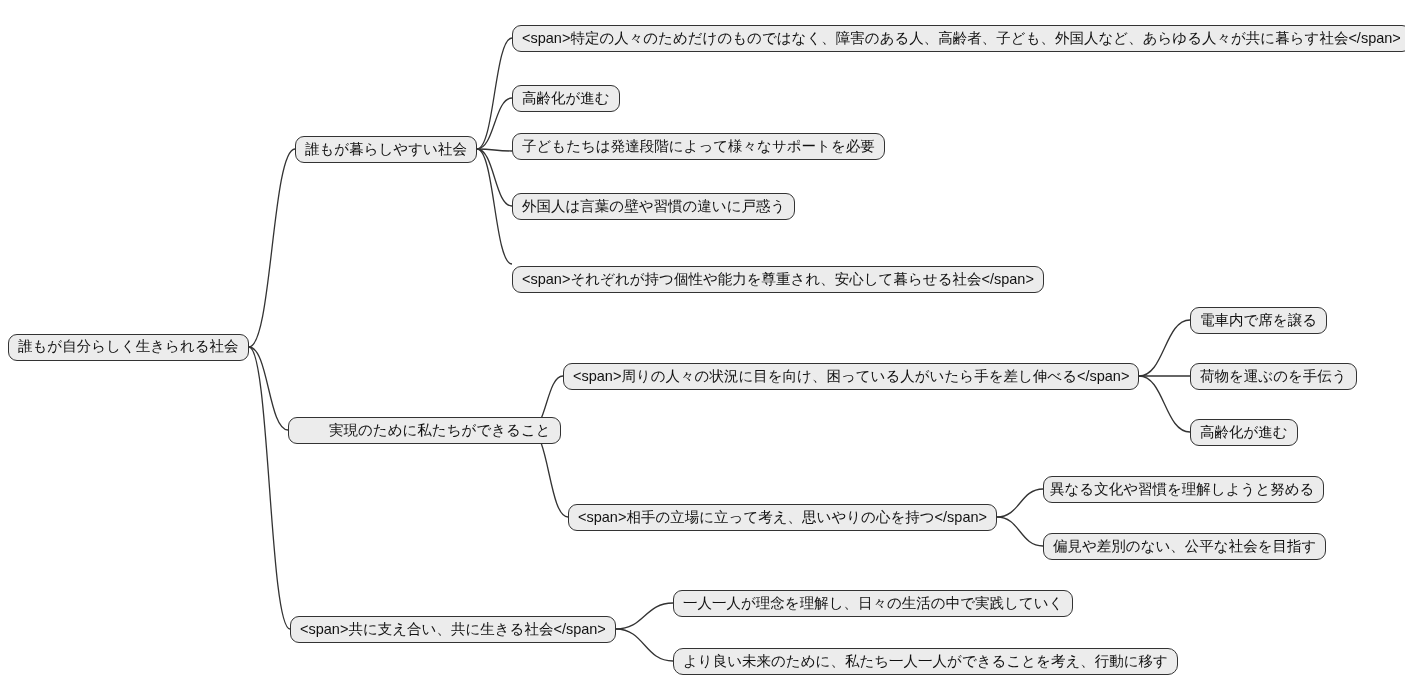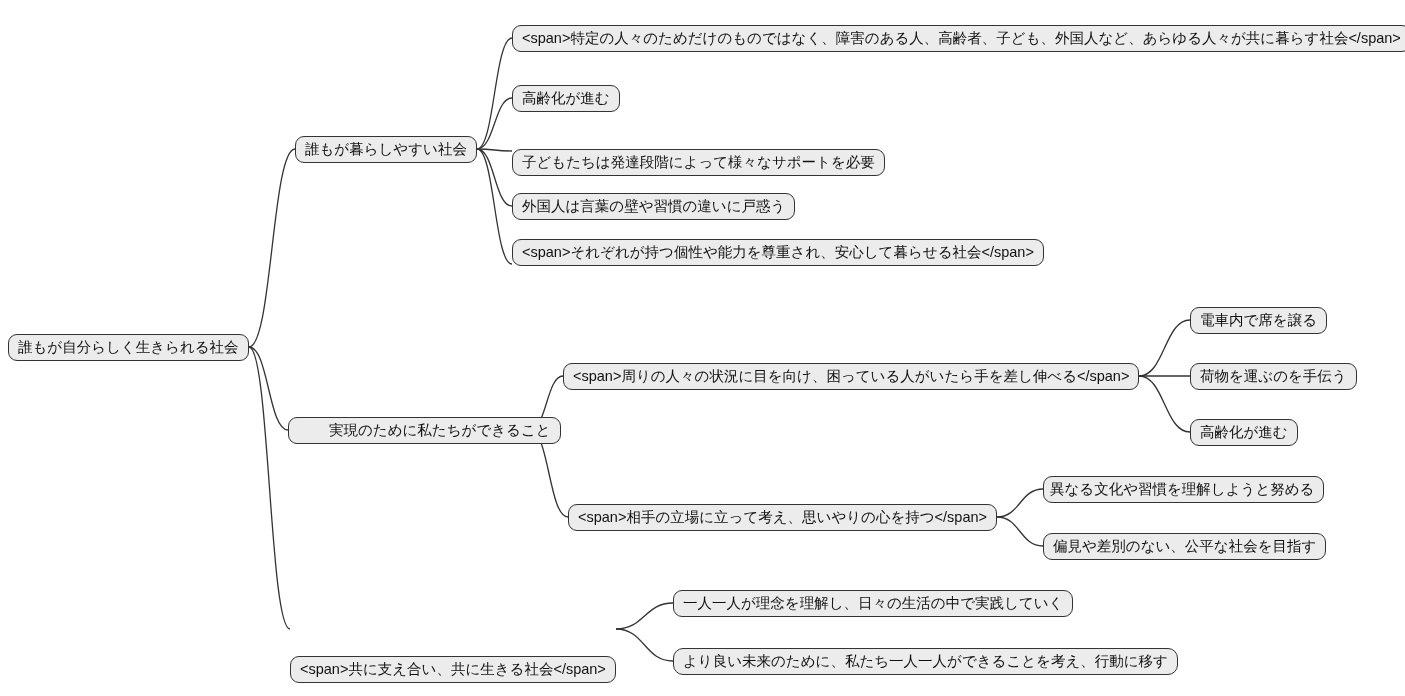--- a/index.html
+++ b/index.html
@@ -54,34 +54,34 @@
       <path d="M 530 430 C 549 430, 549 517, 568 517" fill="none" stroke="#333333" stroke-width="1.3"></path>
       <path d="M 1139 376 C 1164.5 376, 1164.5 320, 1190 320" fill="none" stroke="#333333" stroke-width="1.3"></path>
       <path d="M 1139 376 C 1164.5 376, 1164.5 376, 1190 376" fill="none" stroke="#333333" stroke-width="1.3"></path>
       <path d="M 1139 376 C 1164.5 376, 1164.5 432, 1190 432" fill="none" stroke="#333333" stroke-width="1.3"></path>
       <path d="M 997 517 C 1020 517, 1020 489, 1043 489" fill="none" stroke="#333333" stroke-width="1.3"></path>
       <path d="M 997 517 C 1020 517, 1020 546, 1043 546" fill="none" stroke="#333333" stroke-width="1.3"></path>
       <path d="M 616 629 C 644.5 629, 644.5 603, 673 603" fill="none" stroke="#333333" stroke-width="1.3"></path>
       <path d="M 616 629 C 644.5 629, 644.5 661, 673 661" fill="none" stroke="#333333" stroke-width="1.3"></path>
     </svg>
 
-  <div class="node" style="left: 8px; top: 333.5px;">誰もが自分らしく生きられる社会</div>
+  <div class="node" style="left: 8px; top: 333.5px; font-family: Liberation Mono, monospace;">誰もが自分らしく生きられる社会</div>
 
   <div class="node" style="left: 295px; top: 135.5px;">誰もが暮らしやすい社会</div>
   <div class="node" style="left: 512px; top: 24.5px;">&lt;span&gt;特定の人々のためだけのものではなく、障害のある人、高齢者、子ども、外国人など、あらゆる人々が共に暮らす社会&lt;/span&gt;</div>
   <div class="node" style="left: 512px; top: 84.5px;">高齢化が進む</div>
-  <div class="node" style="left: 512px; top: 149px;">子どもたちは発達段階によって様々なサポートを必要</div>
+  <div class="node" style="left: 512px; top: 133px;">子どもたちは発達段階によって様々なサポートを必要</div>
   <div class="node" style="left: 512px; top: 192.5px;">外国人は言葉の壁や習慣の違いに戸惑う</div>
-  <div class="node" style="left: 512px; top: 239px;">&lt;span&gt;それぞれが持つ個性や能力を尊重され、安心して暮らせる社会&lt;/span&gt;</div>
+  <div class="node" style="left: 512px; top: 266px;">&lt;span&gt;それぞれが持つ個性や能力を尊重され、安心して暮らせる社会&lt;/span&gt;</div>
 
   <div class="node" style="left: 288px; top: 416.5px; padding-left: 40px;">実現のために私たちができること</div>
   <div class="node" style="left: 563px; top: 362.5px;">&lt;span&gt;周りの人々の状況に目を向け、困っている人がいたら手を差し伸べる&lt;/span&gt;</div>
   <div class="node" style="left: 1190px; top: 306.5px;">電車内で席を譲る</div>
   <div class="node" style="left: 1190px; top: 362.5px;">荷物を運ぶのを手伝う</div>
   <div class="node" style="left: 1190px; top: 418.5px;">高齢化が進む</div>
   <div class="node" style="left: 568px; top: 503.5px;">&lt;span&gt;相手の立場に立って考え、思いやりの心を持つ&lt;/span&gt;</div>
   <div class="node" style="left: 1043px; top: 475.5px; padding-left: 6px;">異なる文化や習慣を理解しようと努める</div>
   <div class="node" style="left: 1043px; top: 532.5px; text-align: right;">偏見や差別のない、公平な社会を目指す</div>
 
-  <div class="node" style="left: 290px; top: 615.5px; margin-top: 40px;">&lt;span&gt;共に支え合い、共に生きる社会&lt;/span&gt;</div>
+  <div class="node" style="left: 290px; top: 615.5px;">&lt;span&gt;共に支え合い、共に生きる社会&lt;/span&gt;</div>
   <div class="node" style="left: 673px; top: 589.5px; font-family: Liberation Serif, serif;">一人一人が理念を理解し、日々の生活の中で実践していく</div>
   <div class="node" style="left: 673px; top: 647.5px; border-radius: 10px;">より良い未来のために、私たち一人一人ができることを考え、行動に移す</div>
 </div>
 
 </body></html>

